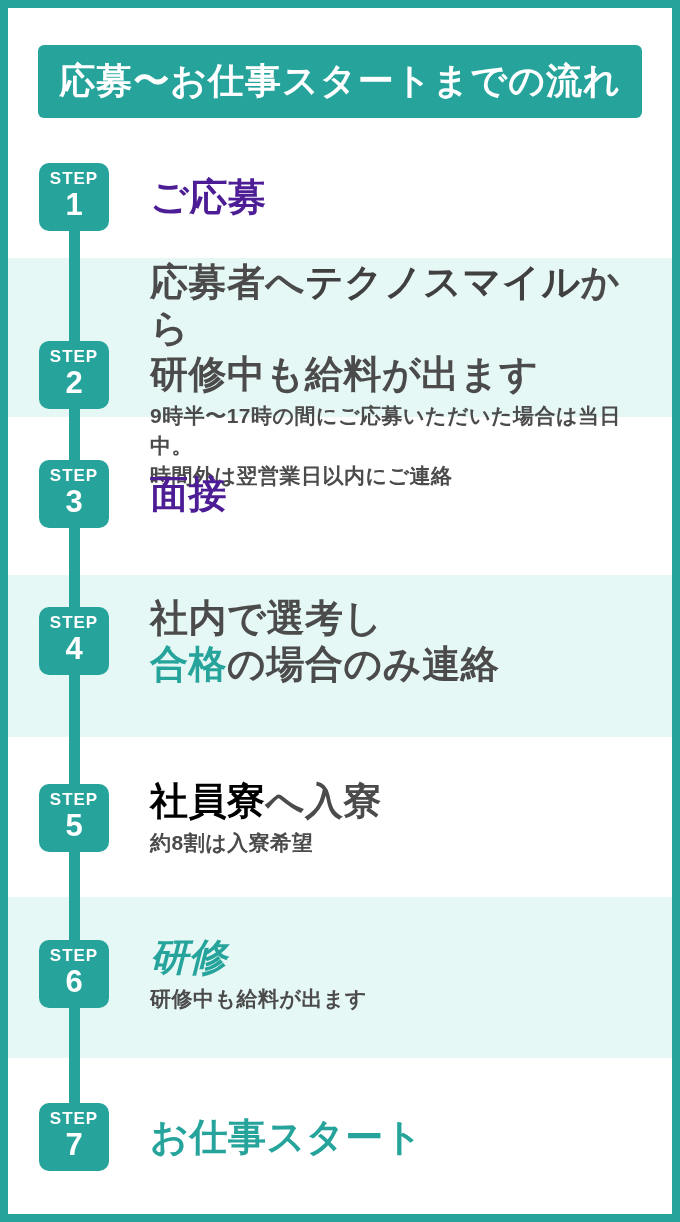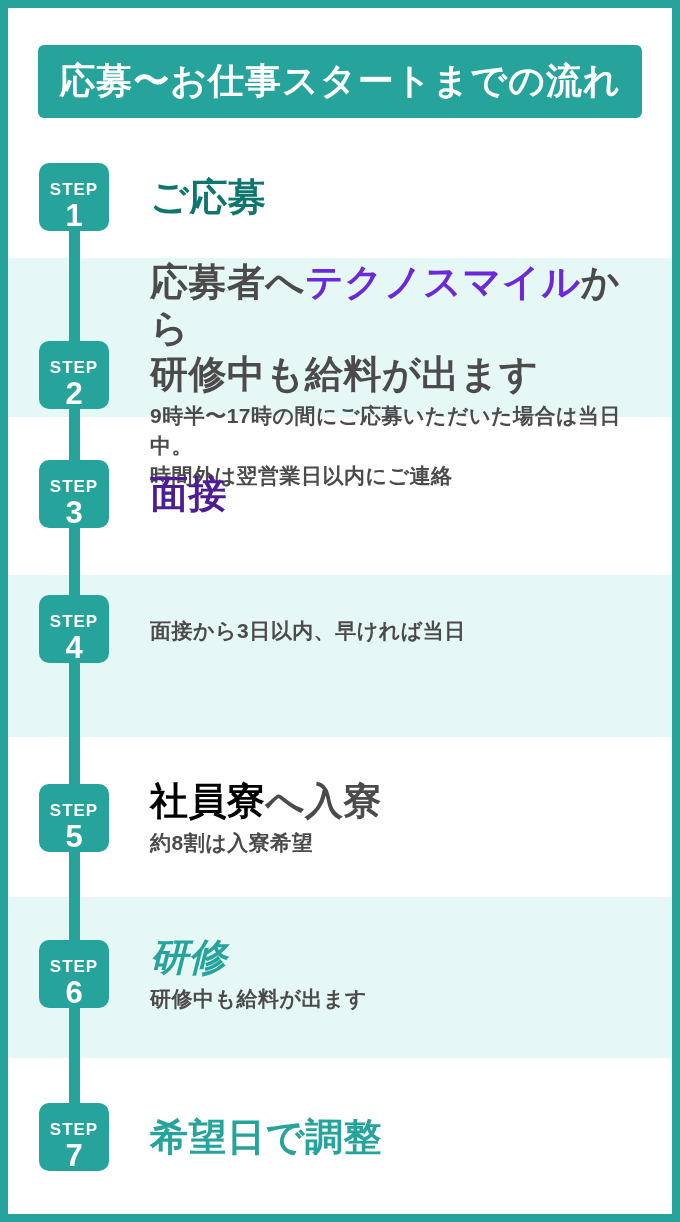--- a/index.html
+++ b/index.html
@@ -79,22 +79,22 @@
 
   .badge {
     flex: 0 0 auto;
     width: 70px;
     height: 68px;
     background: #26a49c;
     border-radius: 10px;
     display: flex;
     flex-direction: column;
     align-items: center;
-    justify-content: center;
-    padding-top: 18px;
+    justify-content: flex-start;
+    padding-top: 6px;
     box-sizing: border-box;
   }
   .badge-label {
     color: #ffffff;
     font-size: 17px;
     font-weight: 700;
     letter-spacing: 1px;
     line-height: 19px;
   }
   .badge-number {
@@ -135,53 +135,53 @@
     <span>応募〜お仕事スタートまでの流れ</span>
   </div>
 
   <div id="steps">
   <div class="step s1">
     <div class="badge">
       <span class="badge-label">STEP</span>
       <span class="badge-number">1</span>
     </div>
     <div class="content">
-      <div class="title"><span style="color: #0f766e;">ご応募</span></div>
+      <div class="title"><span style="color: #4c1d95;">ご応募</span></div>
 
     </div>
   </div>
 
   <div class="step s2">
     <div class="badge">
       <span class="badge-label">STEP</span>
       <span class="badge-number">2</span>
     </div>
     <div class="content">
-      <div class="title"><span>応募者へ</span><span style="color: #6d28d9; text-align: right;">テクノスマイル</span><span>から</span><br><span>研修中も給料が出ます</span></div>
+      <div class="title"><span>応募者へ</span><span style="color: #404040; text-align: right;">テクノスマイル</span><span>から</span><br><span>研修中も給料が出ます</span></div>
       <div class="subtitle">9時半〜17時の間にご応募いただいた場合は当日中。<br>時間外は翌営業日以内にご連絡</div>
     </div>
   </div>
 
   <div class="step s3">
     <div class="badge">
       <span class="badge-label">STEP</span>
       <span class="badge-number">3</span>
     </div>
     <div class="content">
       <div class="title"><span style="color: #4c1d95;">面接</span></div>
     </div>
   </div>
 
   <div class="step s4">
     <div class="badge">
       <span class="badge-label">STEP</span>
       <span class="badge-number">4</span>
     </div>
     <div class="content">
-      <div class="subtitle">面接から3日以内、早ければ当日</div>
+      <div class="title"><span>社内で選考し</span><br><span style="color: rgb(38, 164, 156);">合格</span><span>の場合のみ連絡</span></div>
     </div>
   </div>
 
   <div class="step s5">
     <div class="badge">
       <span class="badge-label">STEP</span>
       <span class="badge-number">5</span>
     </div>
     <div class="content">
       <div class="title"><span style="color: #000000;">社員寮</span><span>へ入寮</span></div>
@@ -199,18 +199,18 @@
       <div class="subtitle">研修中も給料が出ます</div>
     </div>
   </div>
 
   <div class="step s7">
     <div class="badge">
       <span class="badge-label">STEP</span>
       <span class="badge-number">7</span>
     </div>
     <div class="content">
-      <div class="title"><span style="color: rgb(38, 164, 156);">希望日で調整</span></div>
+      <div class="title"><span style="color: rgb(38, 164, 156);">お仕事スタート</span></div>
 
     </div>
   </div>
 </div>
 </div>
 
 </body></html>

